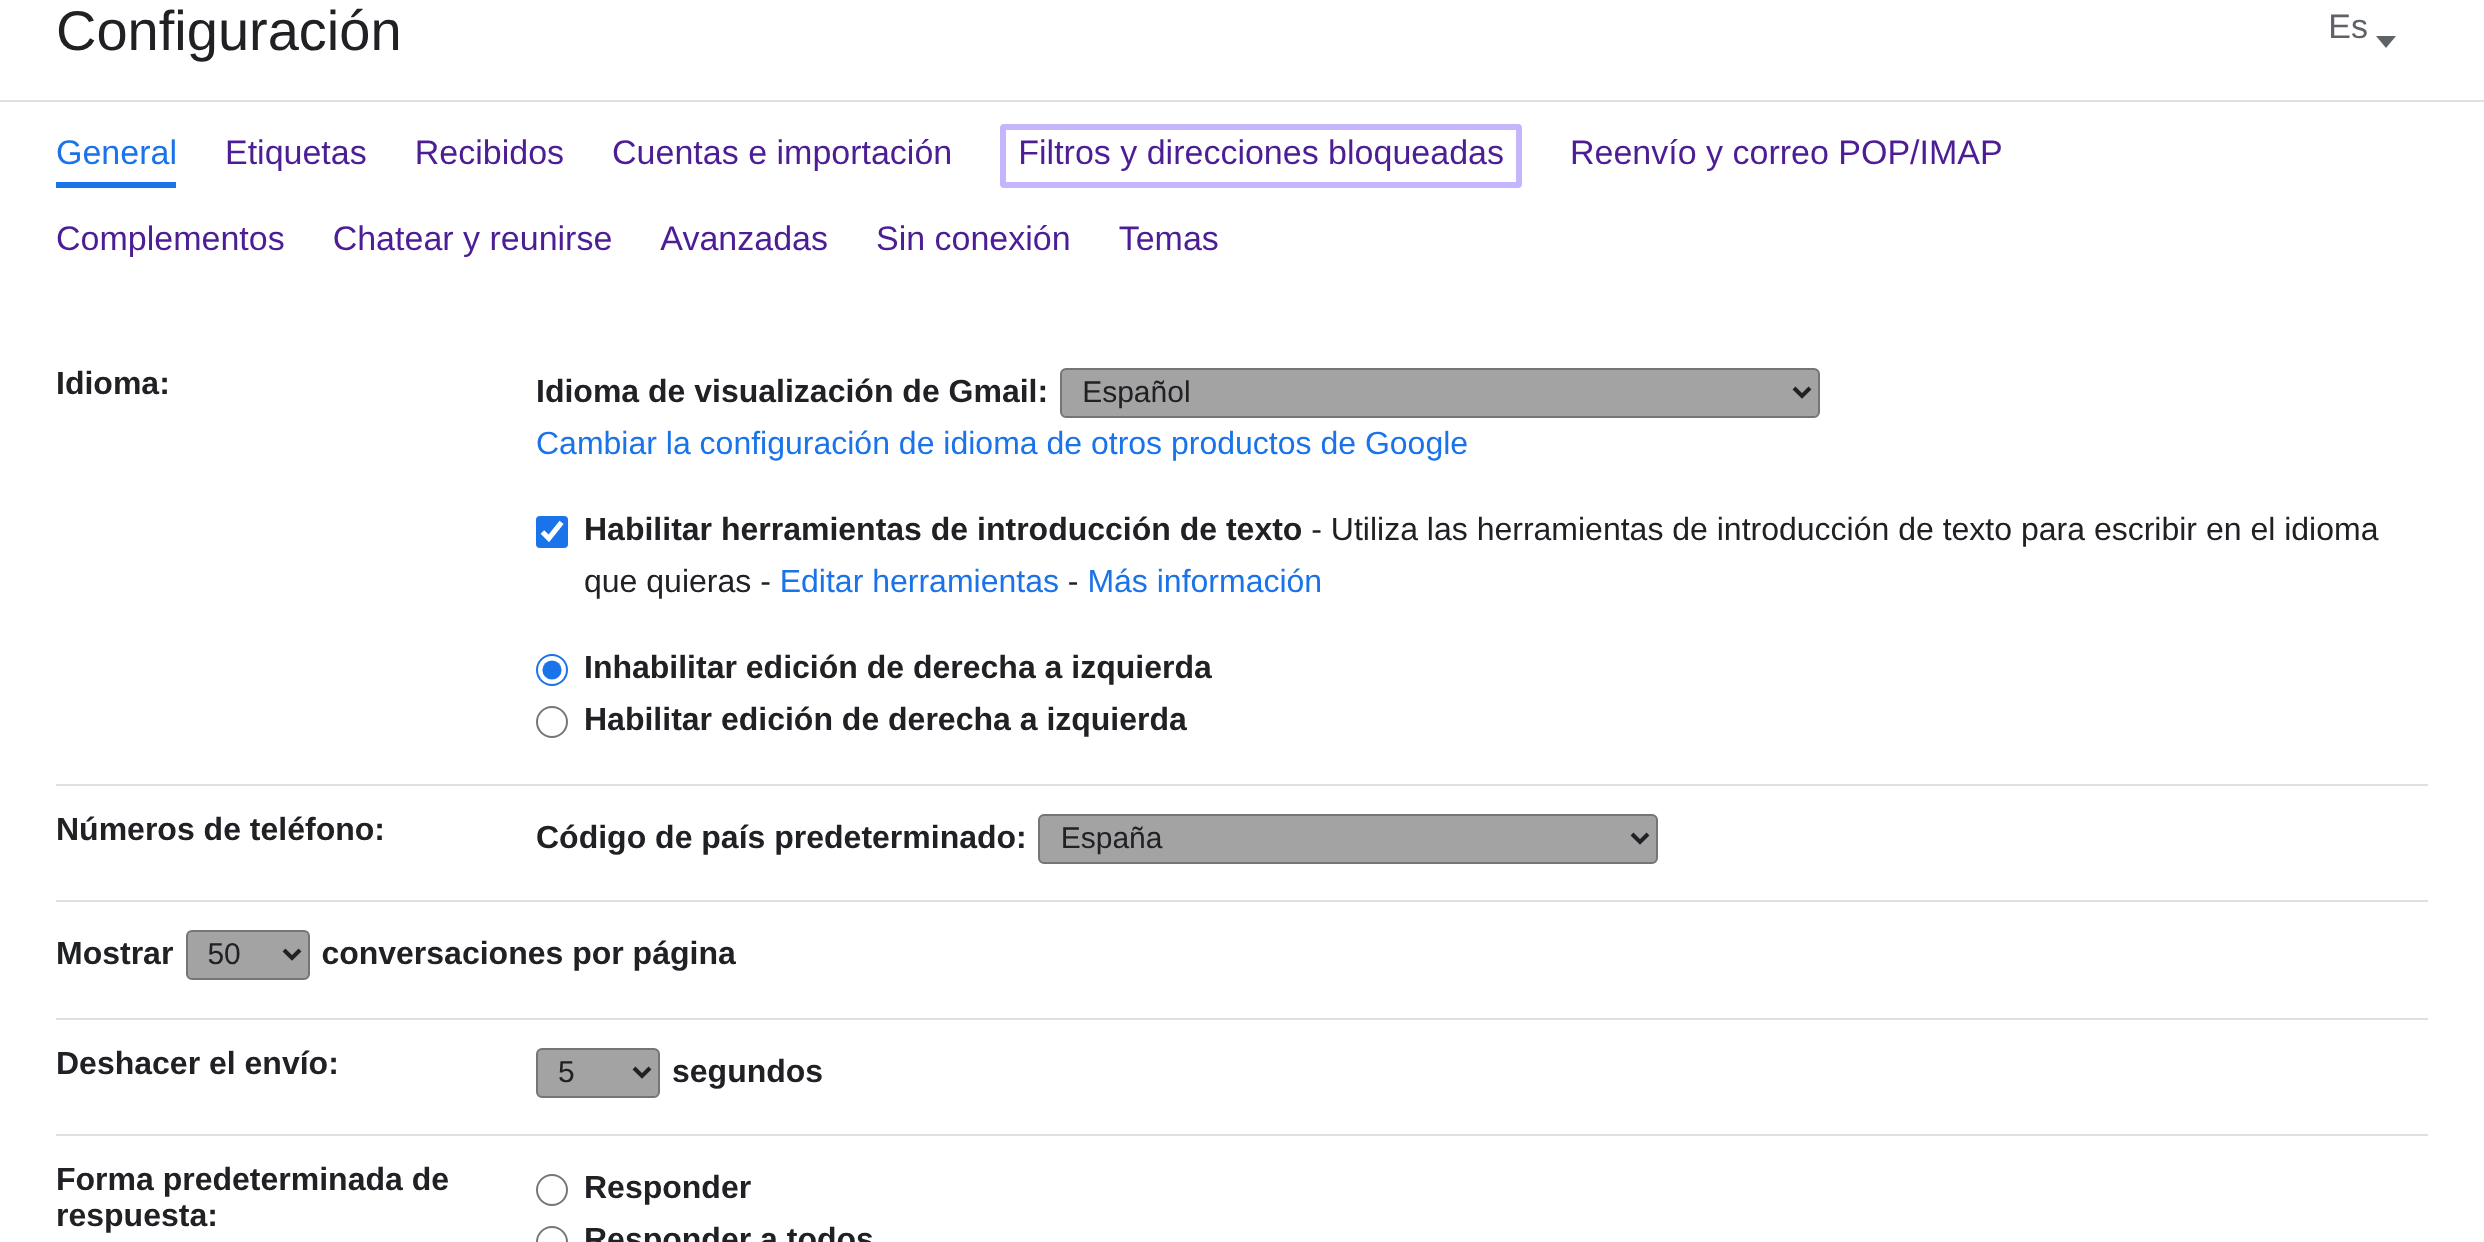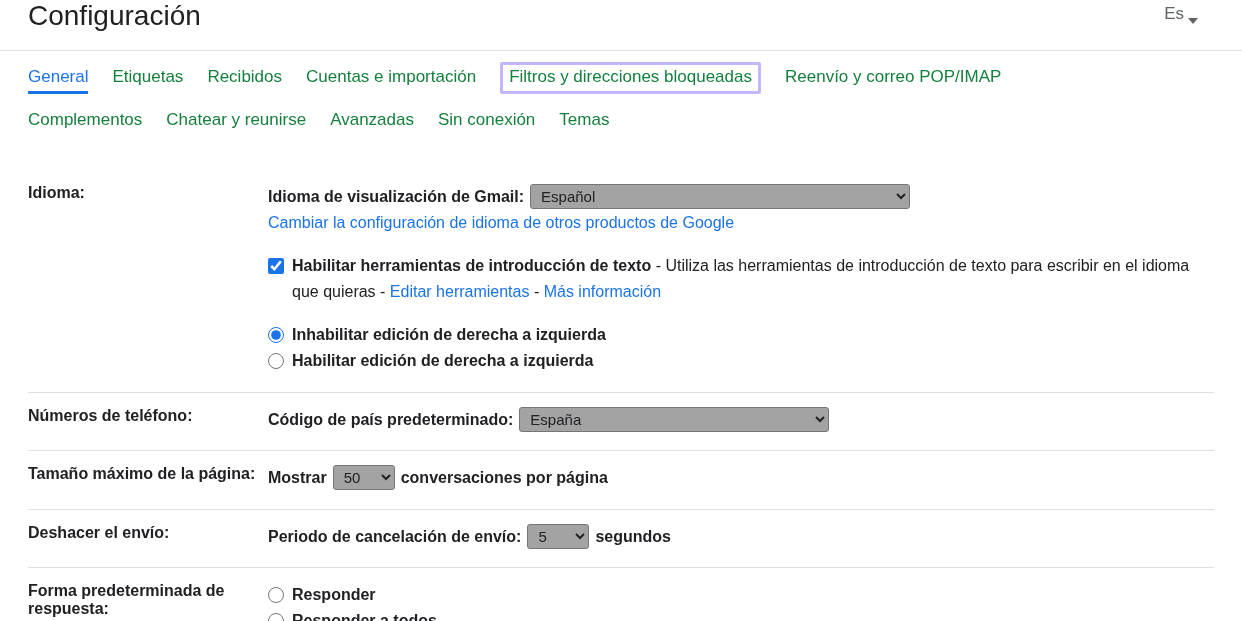--- a/index.html
+++ b/index.html
@@ -37,21 +37,21 @@
     }
     .tabs {
       display: flex;
       flex-wrap: wrap;
       gap: 24px;
       padding: 16px 28px 0 28px;
       row-gap: 28px;
     }
     .tab {
       font-size: 17px;
-      color: #15803d;
+      color: #4c1d95;
       cursor: pointer;
       padding-bottom: 4px;
       white-space: nowrap;
     }
     .tab.active {
       color: #1a73e8;
       border-bottom: 3px solid #1a73e8;
     }
     .tab.highlighted {
       border: 3px solid #c4b5fd;
@@ -189,34 +189,32 @@
     <div class="setting-label">Números de teléfono:</div>
     <div class="setting-content inline-group">
       <span class="bold">Código de país predeterminado:</span>
       <select class="select-country">
         <option>España</option>
       </select>
     </div>
   </div>
 
   <div class="setting-row">
-    <div class="setting-label">Tamaño máximo de la página:</div>
     <div class="setting-content inline-group">
       <span class="bold">Mostrar</span>
       <select class="select-small">
         <option>50</option>
       </select>
       <span class="bold">conversaciones por página</span>
     </div>
   </div>
 
   <div class="setting-row">
     <div class="setting-label">Deshacer el envío:</div>
     <div class="setting-content inline-group">
-      <span class="bold">Periodo de cancelación de envío:</span>
       <select class="select-small">
         <option>5</option>
       </select>
       <span class="bold">segundos</span>
     </div>
   </div>
 
   <div class="setting-row no-border">
     <div class="setting-label">Forma predeterminada de respuesta:</div>
     <div class="setting-content">

